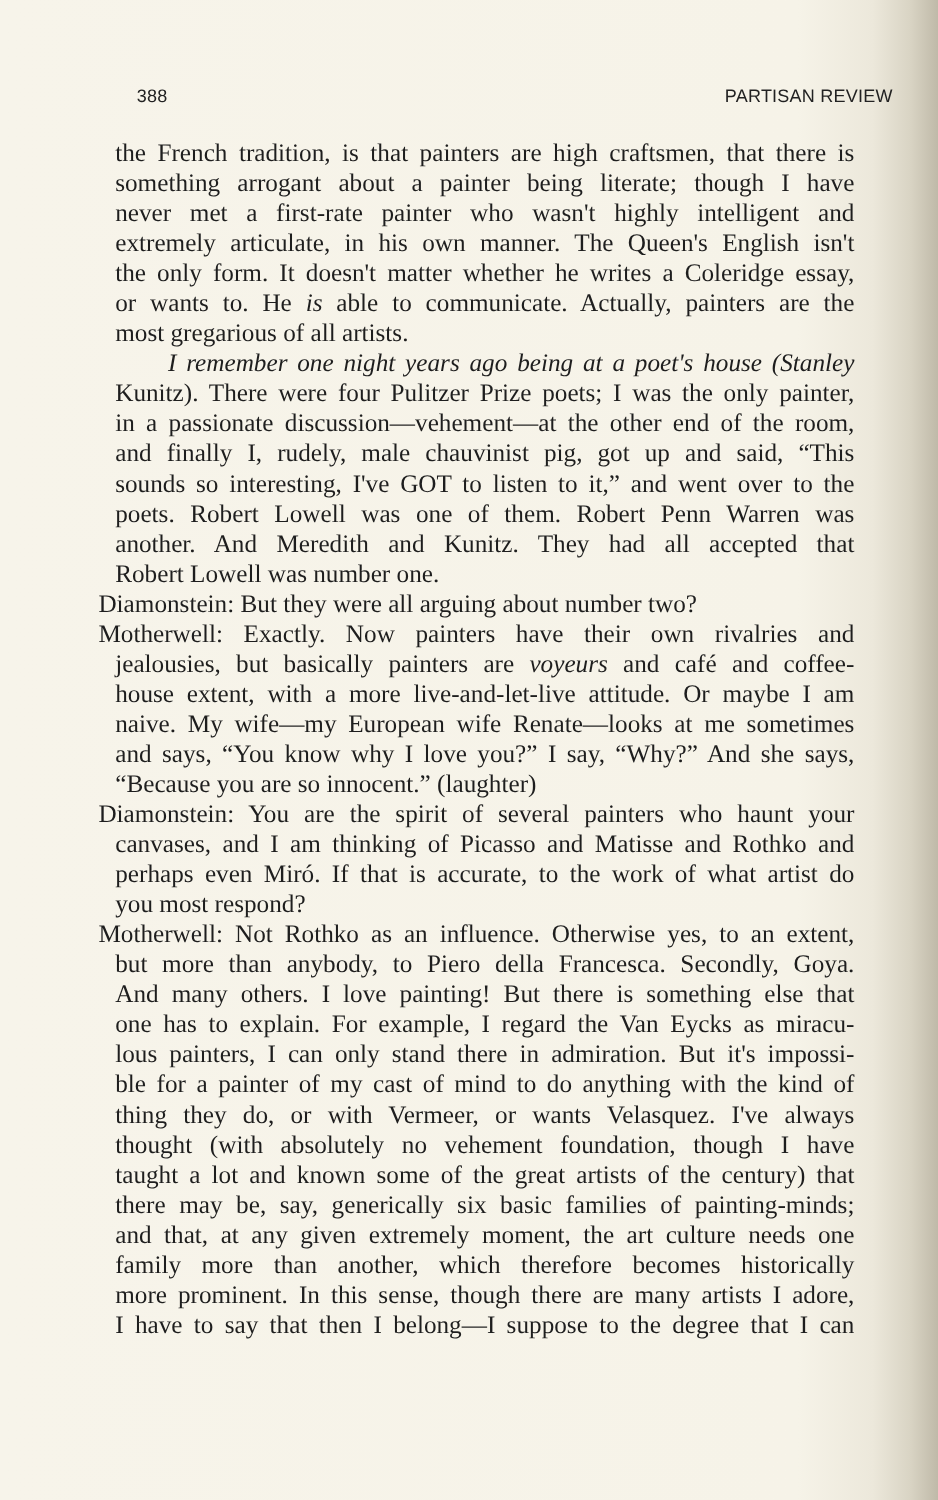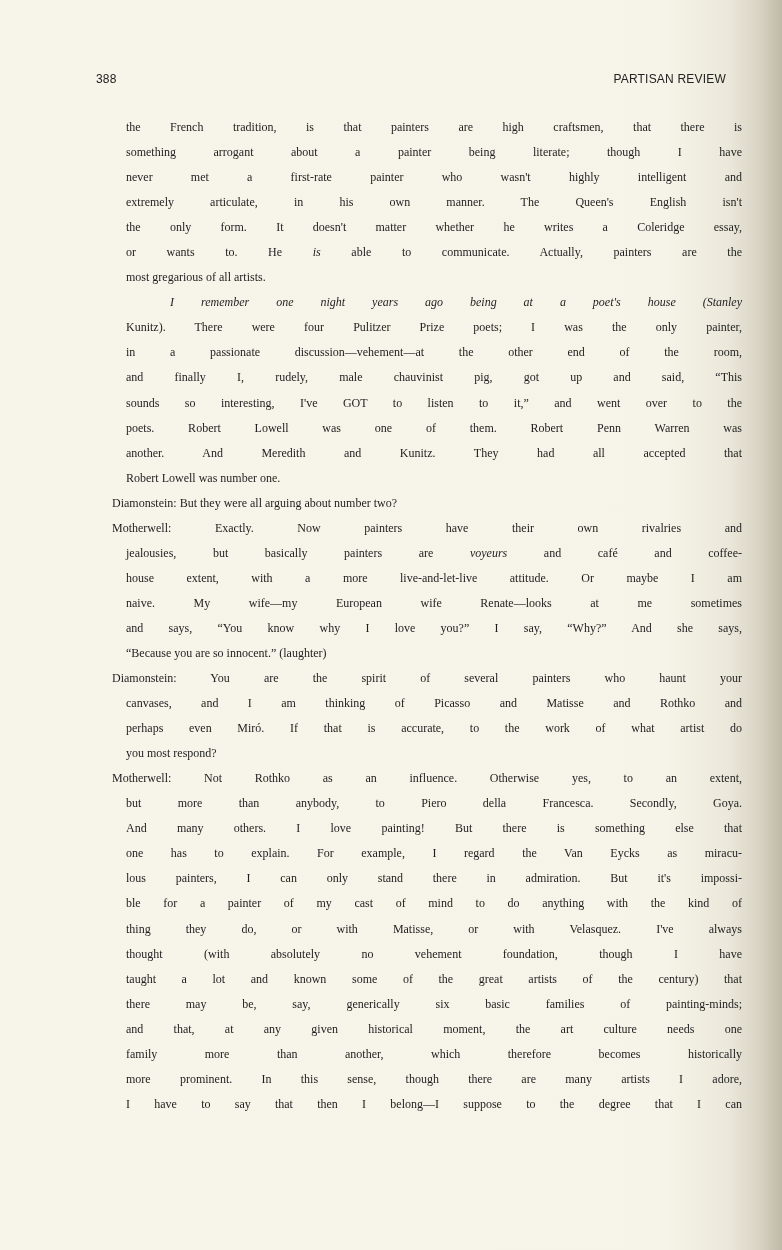--- a/index.html
+++ b/index.html
@@ -6,29 +6,29 @@
   body {
     width: 782px; height: 1250px; overflow: hidden;
     background: #f6f3e9;
     position: relative;
   }
   .page {
     position: absolute; left: 0; top: 0; width: 782px; height: 1250px;
     background: linear-gradient(to right, #f7f4ea 0%, #f6f3e8 85%, #ece8db 93%, #d9d4c4 97%, #bfb9a8 100%);
   }
   .header {
-    position: absolute; top: 72px; left: 96px; width: 630px;
+    position: absolute; top: 72px; left: 114px; width: 630px;
     font-family: "Liberation Sans", sans-serif;
-    font-size: 12px; color: #222; letter-spacing: 0.2px;
+    font-size: 15px; color: #222; letter-spacing: 0.2px;
     display: flex; justify-content: space-between;
   }
   .body-text {
-    position: absolute; top: 115px; left: 126px; width: 616px;
+    position: absolute; top: 115px; left: 96px; width: 616px;
     font-family: "Liberation Serif", serif;
-    font-size: 12px; line-height: 25.05px; color: #1e1e1e;
+    font-size: 21px; line-height: 25.05px; color: #1e1e1e;
     text-align: justify;
   }
   .line { display: block; height: 25.05px; white-space: nowrap; text-align-last: justify; }
   .line.last { text-align-last: left; }
   .indent-first { padding-left: 44px; font-style: italic; }
   .speaker-line { margin-left: -14px; }
   .spk { }
   em { font-style: italic; }
 </style>
 </head>
@@ -70,22 +70,22 @@
     <span class="line">canvases, and I am thinking of Picasso and Matisse and Rothko and</span>
     <span class="line">perhaps even Miró. If that is accurate, to the work of what artist do</span>
     <span class="line last">you most respond?</span>
 
     <span class="line speaker-line"><span class="spk">Motherwell:</span><span> Not Rothko as an influence. Otherwise yes, to an extent,</span></span>
     <span class="line">but more than anybody, to Piero della Francesca. Secondly, Goya.</span>
     <span class="line">And many others. I love painting! But there is something else that</span>
     <span class="line">one has to explain. For example, I regard the Van Eycks as miracu-</span>
     <span class="line">lous painters, I can only stand there in admiration. But it's impossi-</span>
     <span class="line">ble for a painter of my cast of mind to do anything with the kind of</span>
-    <span class="line">thing they do, or with Matisse, or with Velasquez. I've always</span>
+    <span class="line">thing they do, or with Vermeer, or wants Velasquez. I've always</span>
     <span class="line">thought (with absolutely no vehement foundation, though I have</span>
     <span class="line">taught a lot and known some of the great artists of the century) that</span>
     <span class="line">there may be, say, generically six basic families of painting-minds;</span>
-    <span class="line">and that, at any given historical moment, the art culture needs one</span>
+    <span class="line">and that, at any given extremely moment, the art culture needs one</span>
     <span class="line">family more than another, which therefore becomes historically</span>
     <span class="line">more prominent. In this sense, though there are many artists I adore,</span>
     <span class="line">I have to say that then I belong—I suppose to the degree that I can</span>
   </div>
 </div>
 
 </body></html>

